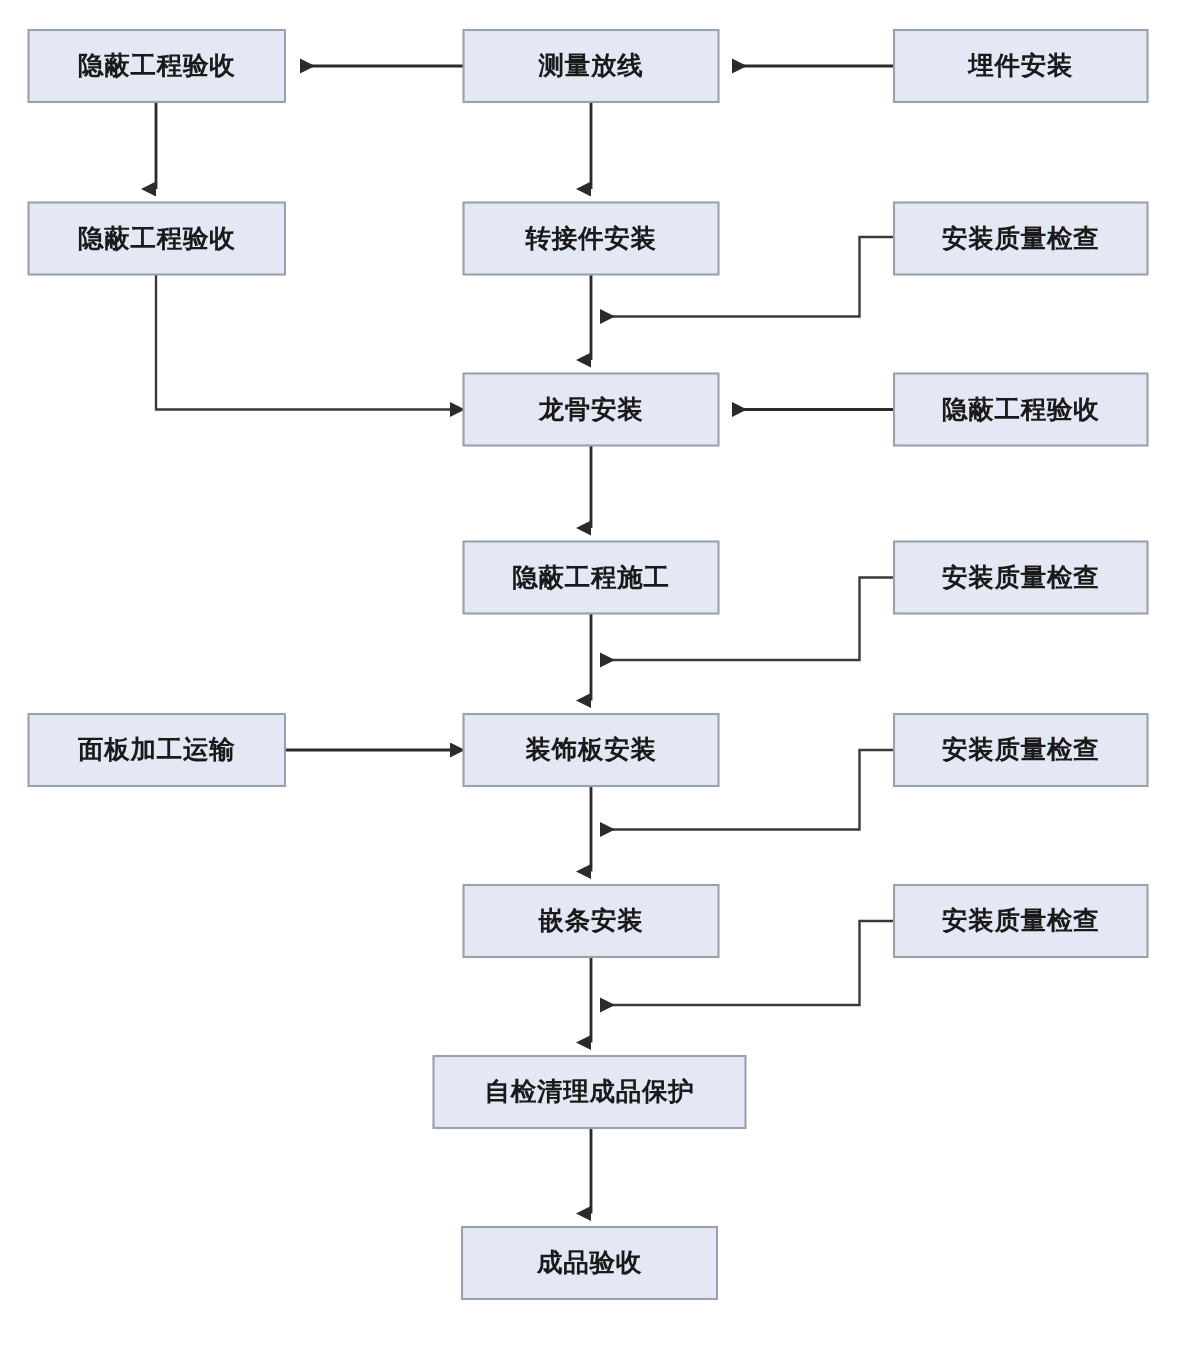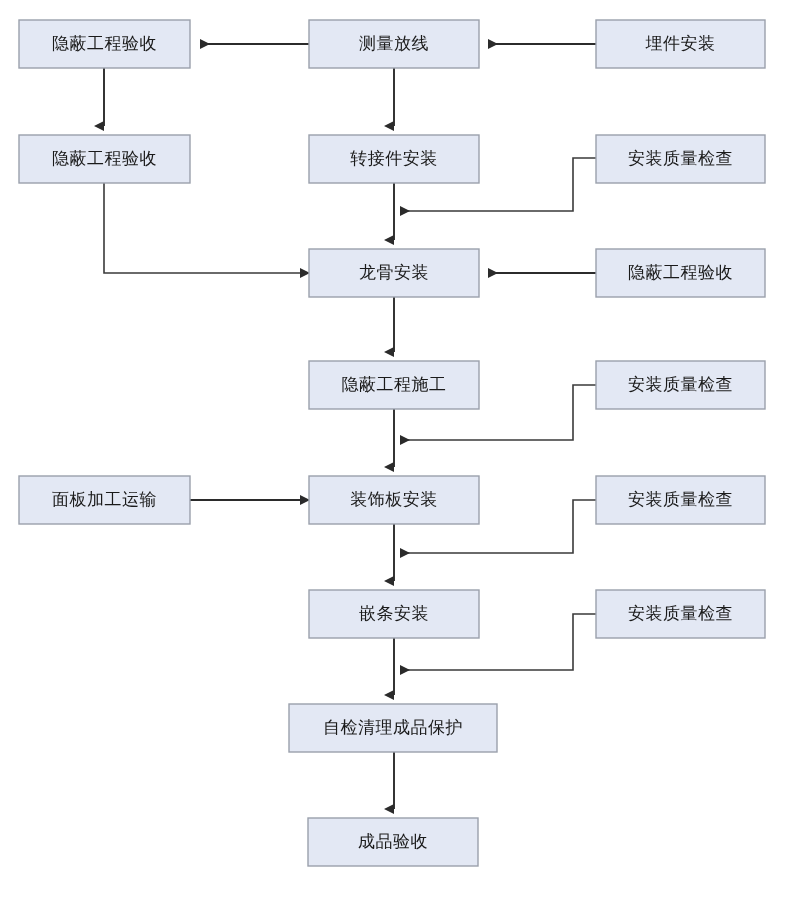--- a/index.html
+++ b/index.html
@@ -11,20 +11,21 @@
     width: 793px;
     height: 900px;
     overflow: hidden;
     font-family: "Liberation Sans", "DejaVu Sans", sans-serif;
   }
   #flowchart-root {
     position: relative;
     width: 793px;
     height: 900px;
     background: #ffffff;
+    font-weight: bold;
   }
   svg.fc {
     position: absolute;
     top: 0;
     left: 0;
     width: 793px;
     height: 900px;
   }
   .node-rect {
     fill: #e3e8f4;

